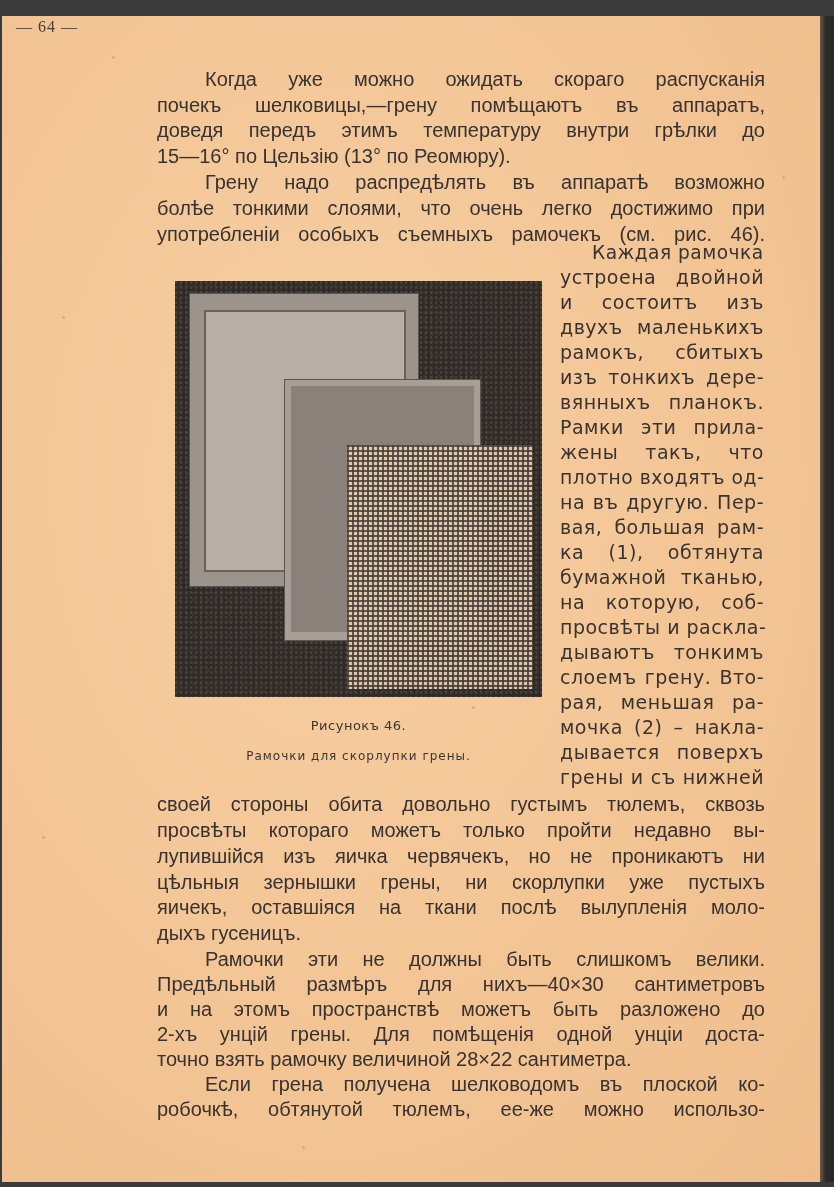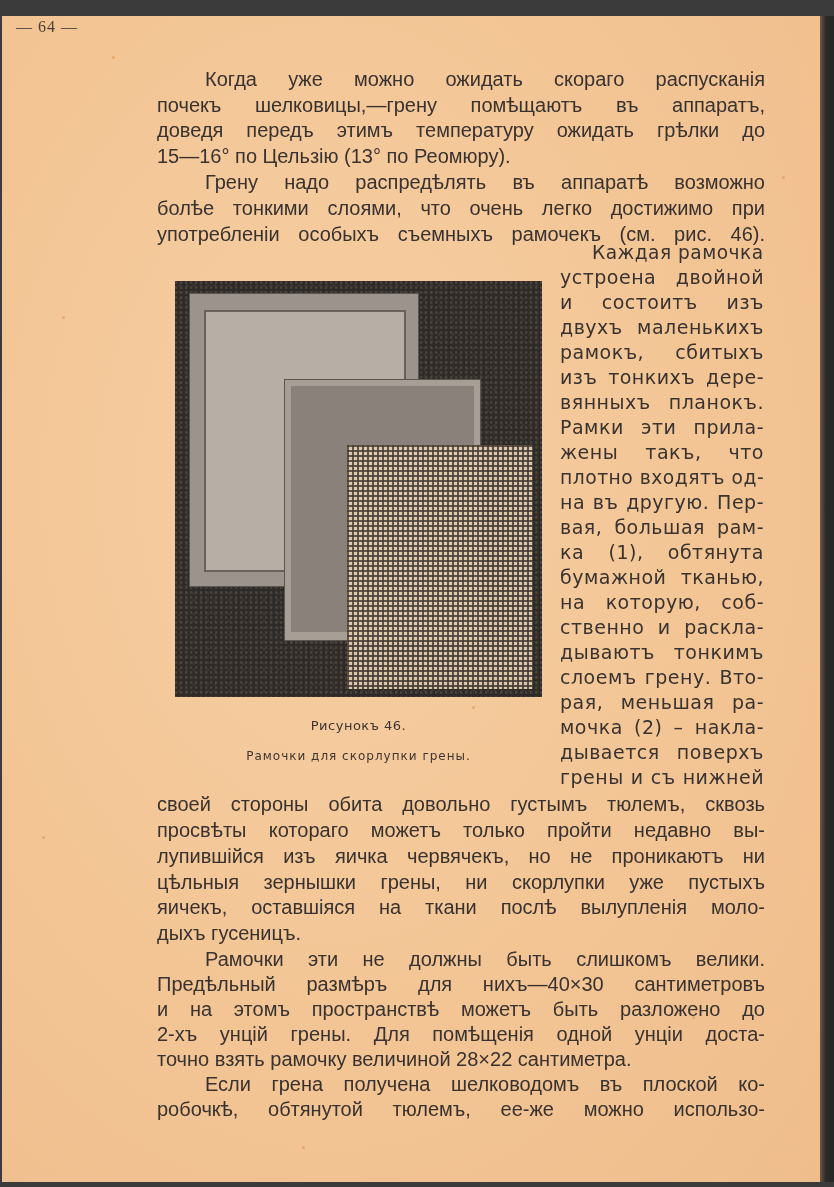--- a/index.html
+++ b/index.html
@@ -78,21 +78,21 @@
   <div class="speck" style="left:740px;top:590px"></div>
   <div class="speck" style="left:40px;top:820px"></div>
   <div class="speck" style="left:300px;top:1130px"></div>
   <div class="speck" style="left:690px;top:1000px"></div>
   <div class="speck" style="left:470px;top:690px"></div>
 
   <div class="pn">— 64 —</div>
 
   <div class="ln ind" style="top:51px">Когда уже можно ожидать скораго распусканія</div>
   <div class="ln full" style="top:77px">почекъ шелковицы,—грену помѣщаютъ въ аппаратъ,</div>
-  <div class="ln full" style="top:102px">доведя передъ этимъ температуру ожидать грѣлки до</div>
+  <div class="ln full" style="top:102px">доведя передъ этимъ температуру внутри грѣлки до</div>
   <div class="ln full last" style="top:128px">15—16° по Цельзію (13° по Реомюру).</div>
 
   <div class="ln ind" style="top:154px">Грену надо распредѣлять въ аппаратѣ возможно</div>
   <div class="ln full" style="top:180px">болѣе тонкими слоями, что очень легко достижимо при</div>
   <div class="ln full" style="top:206px">употребленіи особыхъ съемныхъ рамочекъ (см. рис. 46).</div>
 
   <div class="figure">
     <div class="frame1">
         <div class="inner"></div>
       </div>
@@ -112,21 +112,21 @@
   <div class="ln side" style="top:349px">изъ тонкихъ дере-</div>
   <div class="ln side" style="top:374px">вянныхъ планокъ.</div>
   <div class="ln side" style="top:399px">Рамки эти прила-</div>
   <div class="ln side" style="top:424px">жены такъ, что</div>
   <div class="ln side" style="top: 449px; white-space: nowrap; text-align-last: left; width: 207px; transform: scaleX(0.985507);">плотно входятъ од-</div>
   <div class="ln side" style="top:474px">на въ другую. Пер-</div>
   <div class="ln side" style="top:499px">вая, большая рам-</div>
   <div class="ln side" style="top:524px">ка (1), обтянута</div>
   <div class="ln side" style="top:549px">бумажной тканью,</div>
   <div class="ln side" style="top:574px">на которую, соб-</div>
-  <div class="ln side" style="top:599px">ственно и раскла-</div>
+  <div class="ln side" style="top:599px">просвѣты и раскла-</div>
   <div class="ln side" style="top:624px">дываютъ тонкимъ</div>
   <div class="ln side" style="top:649px">слоемъ грену. Вто-</div>
   <div class="ln side" style="top:674px">рая, меньшая ра-</div>
   <div class="ln side" style="top:699px">мочка (2) – накла-</div>
   <div class="ln side" style="top:724px">дывается поверхъ</div>
   <div class="ln side" style="top:749px">грены и съ нижней</div>
 
   <div class="ln full" style="top:776px">своей стороны обита довольно густымъ тюлемъ, сквозь</div>
   <div class="ln full" style="top:802px">просвѣты котораго можетъ только пройти недавно вы-</div>
   <div class="ln full" style="top:828px">лупившійся изъ яичка червячекъ, но не проникаютъ ни</div>

